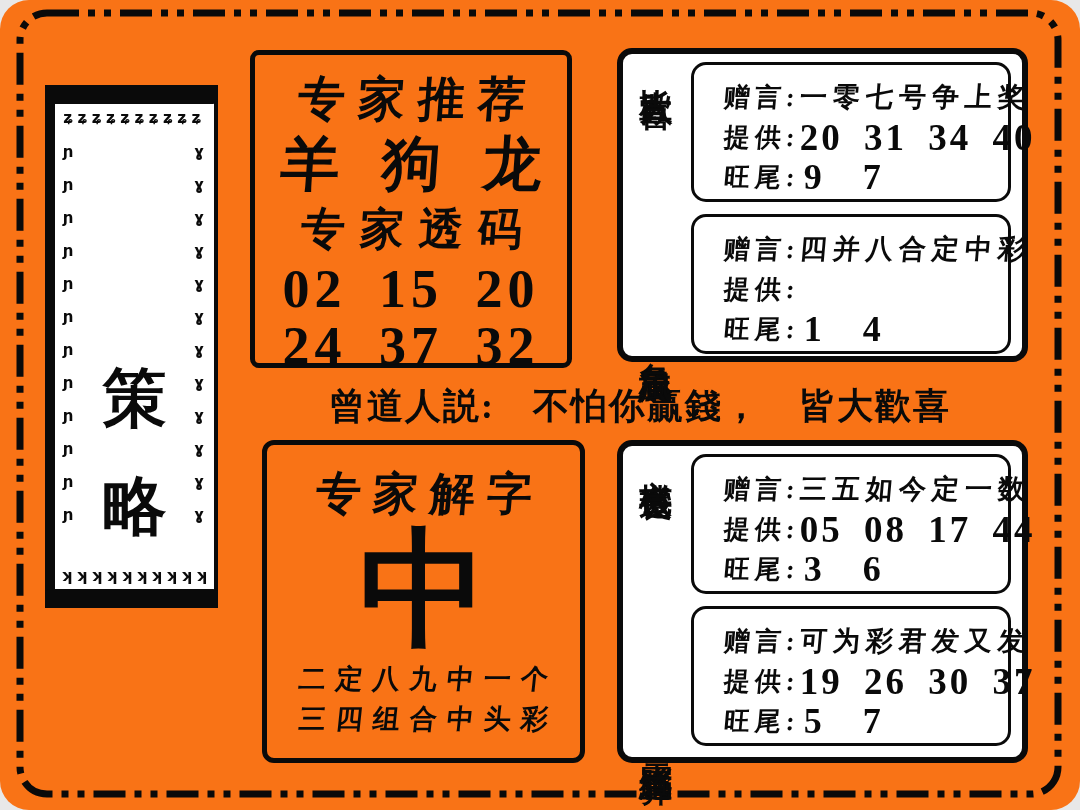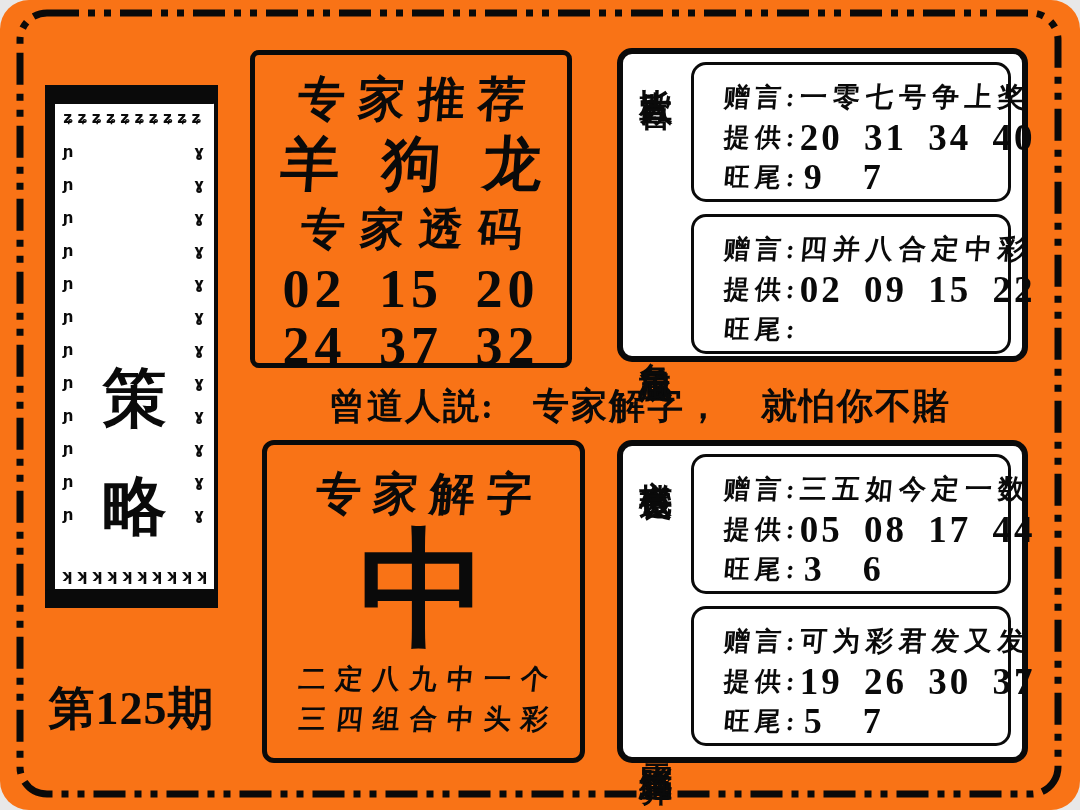--- a/index.html
+++ b/index.html
@@ -121,31 +121,30 @@
     <div class="hooks hooks-row top">ʑʑʑʑʑʑʑʑʑʑ</div>
     <div class="hooks hooks-row bottom">ʞʞʞʞʞʞʞʞʞʞ</div>
     <div class="hooks hooks-col left">ɲɲɲɲɲɲɲɲɲɲɲɲ</div>
     <div class="hooks hooks-col right">ɣɣɣɣɣɣɣɣɣɣɣɣ</div>
     <div class="banner-title">
       <span>策</span>
       <span>略</span>
     </div>
   </div>
 
-  <div class="issue">第125期</div>
 
   <div class="rec-box">
     <div class="rec-title">专家推荐</div>
     <div class="rec-animals">羊狗龙</div>
     <div class="rec-sub">专家透码</div>
     <div class="rec-num">02 15 20</div>
     <div class="rec-num">24 37 32</div>
   </div>
 
-  <div class="saying">曾道人説:　专家解字，　就怕你不賭</div>
+  <div class="saying">曾道人説:　不怕你贏錢，　皆大歡喜</div>
 
   <div class="jiezi-box">
     <div class="jiezi-title">专家解字</div>
     <div class="jiezi-char">中</div>
     <div class="jiezi-note">二定八九中一个</div>
     <div class="jiezi-note">三四组合中头彩</div>
   </div>
 
   <div class="panel top">
     <div class="panel-side">
@@ -166,24 +165,24 @@
         <span class="tail-text">9 7</span>
       </div>
     </div>
     <div class="entry second">
       <div class="entry-line">
         <span class="lbl">赠言:</span>
         <span class="gift-text">四并八合定中彩</span>
       </div>
       <div class="entry-line">
         <span class="lbl">提供:</span>
-        <span class="num-text">02 09 15 22</span>
-      </div>
-      <div class="entry-line">
-        <span class="lbl">旺尾:</span>
+      </div>
+      <div class="entry-line">
+        <span class="lbl">旺尾:</span>
+        <span class="tail-text">1 4</span>
       </div>
     </div>
   </div>
 
   <div class="panel bottom">
     <div class="panel-side">
       <div class="grp">玄機道長</div>
       <div class="grp">電腦絕算</div>
     </div>
     <div class="entry first">

